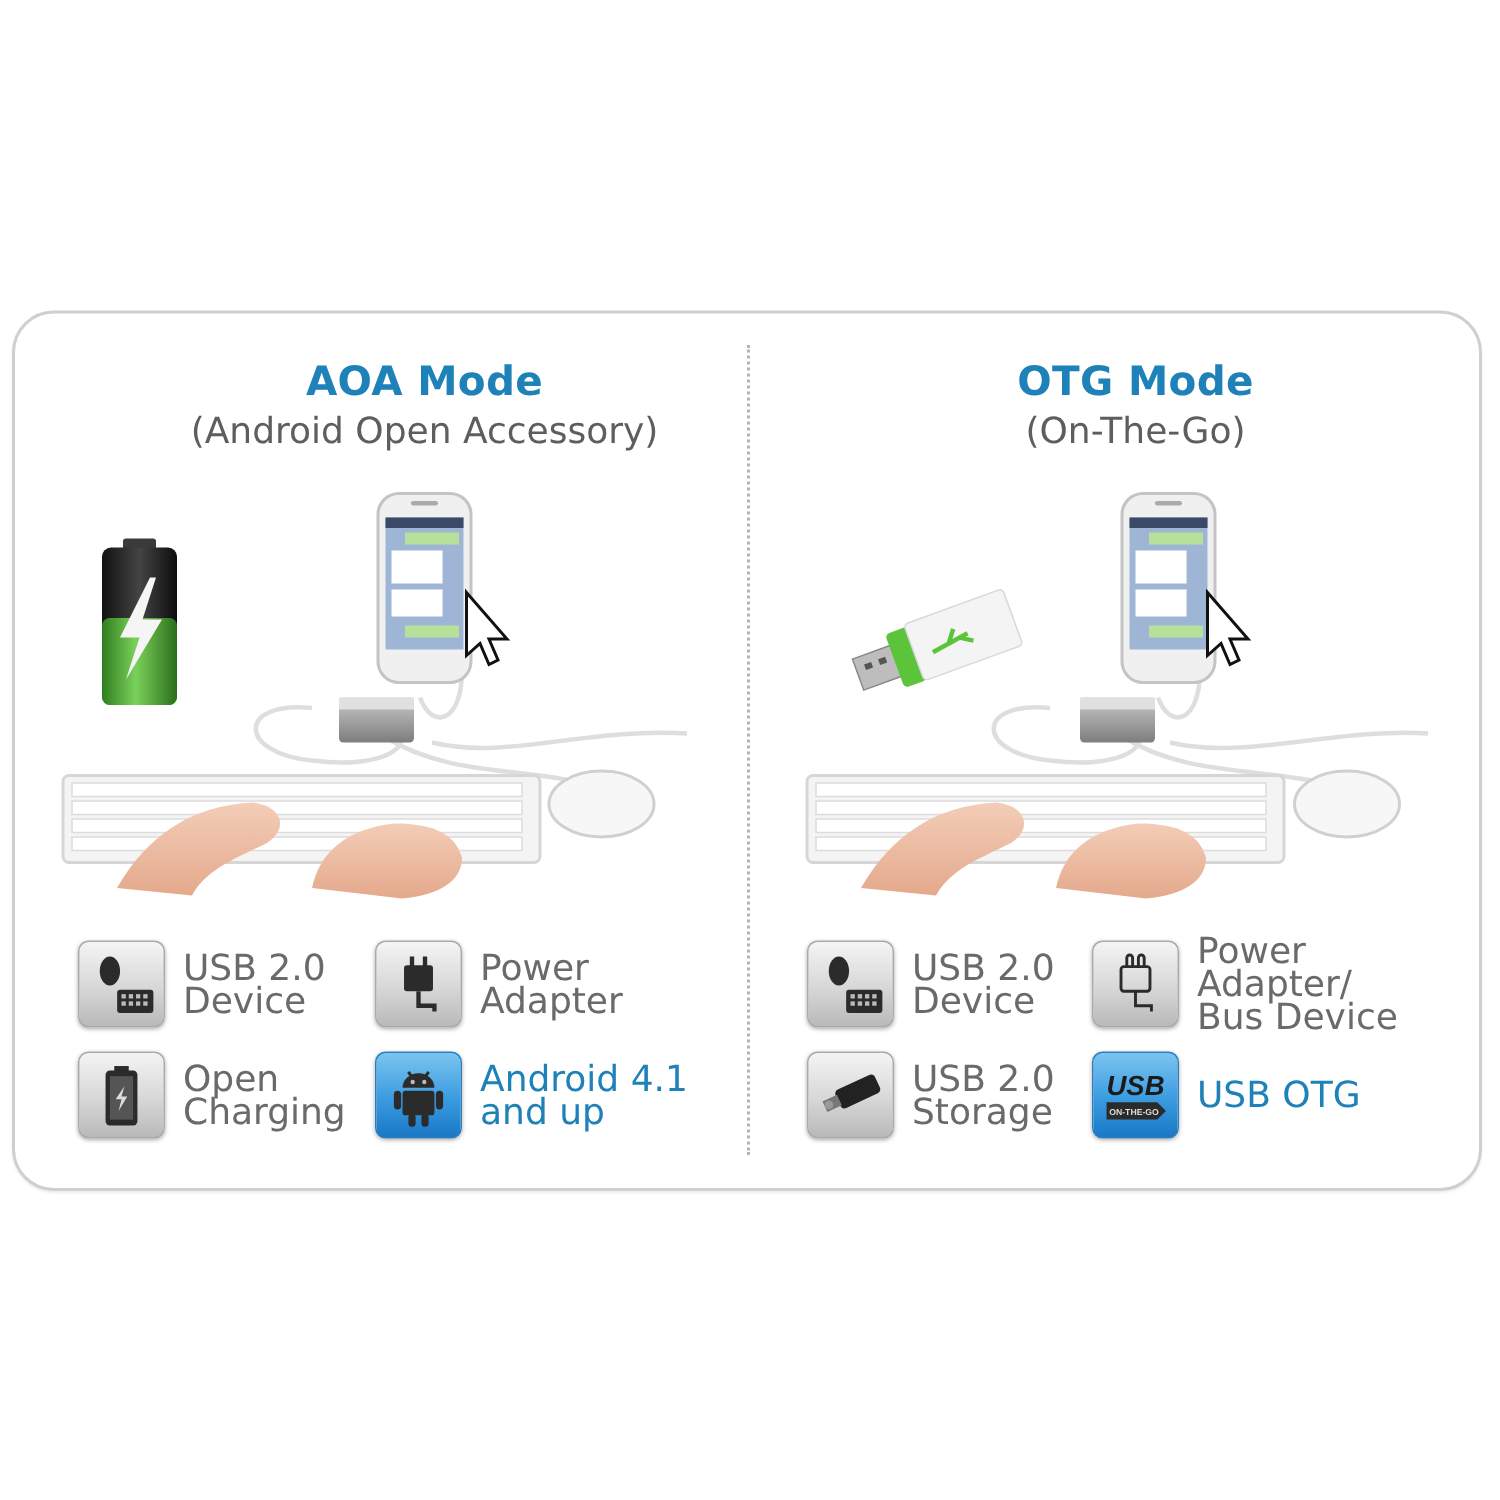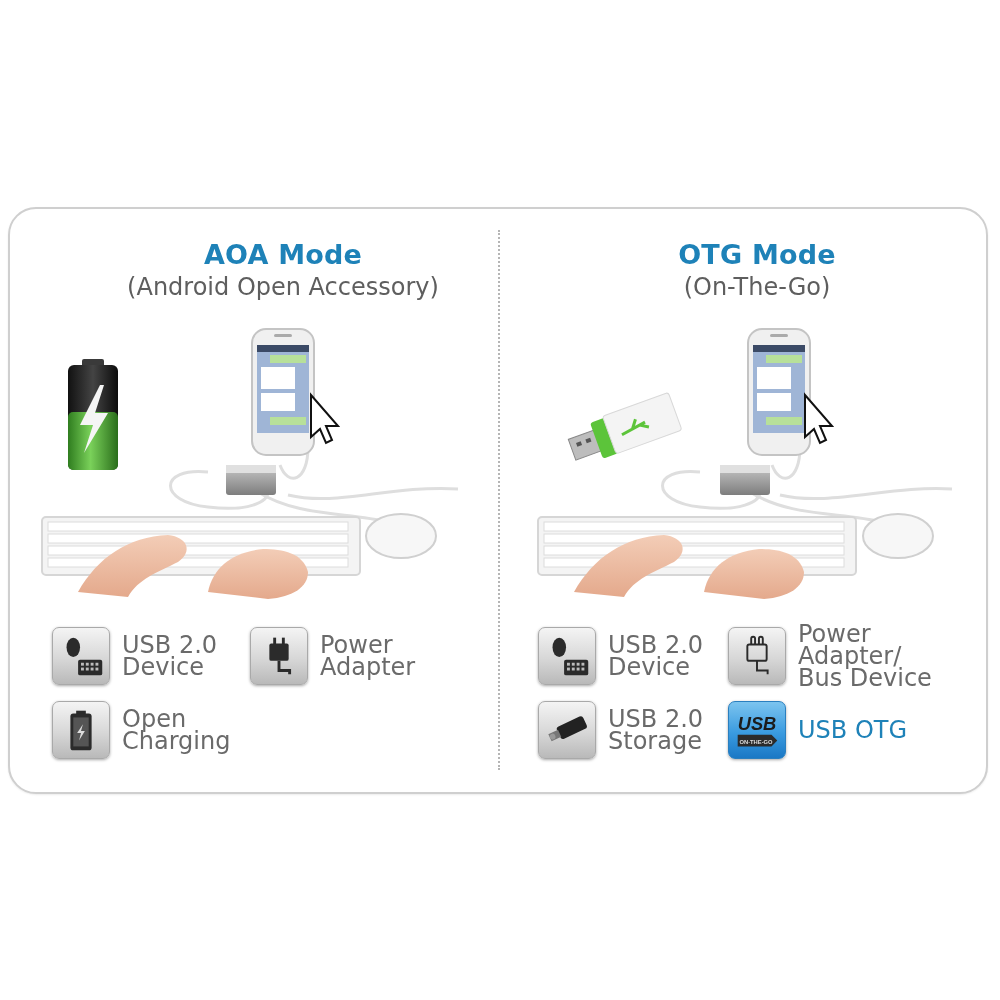--- a/index.html
+++ b/index.html
@@ -151,20 +151,40 @@
             <rect x="18" y="12" width="22" height="38" rx="3" fill="#2b2b2b"></rect>
             <rect x="21" y="16" width="16" height="30" fill="#555"></rect>
             <polygon points="31,23 25,32 29,32 27,40 33,30 29,30" fill="#ddd"></polygon>
           </svg>
       </div>
       <div class="flabel">
           <span>Open</span>
           <span>Charging</span>
         </div>
     </div>
+    <div class="feature" style="left:242px; top:74px;">
+      <div class="ficon blue">
+        <svg viewBox="0 0 58 58">
+            <path d="M18 24 A11 10 0 0 1 40 24 Z" fill="#2b2b2b"></path>
+            <line x1="22" y1="13" x2="24" y2="16" stroke="#2b2b2b" stroke-width="2"></line>
+            <line x1="36" y1="13" x2="34" y2="16" stroke="#2b2b2b" stroke-width="2"></line>
+            <circle cx="25" cy="20" r="1.5" fill="#bbb"></circle>
+            <circle cx="33" cy="20" r="1.5" fill="#bbb"></circle>
+            <rect x="18" y="26" width="22" height="17" rx="2" fill="#2b2b2b"></rect>
+            <rect x="12" y="26" width="5" height="13" rx="2.5" fill="#2b2b2b"></rect>
+            <rect x="41" y="26" width="5" height="13" rx="2.5" fill="#2b2b2b"></rect>
+            <rect x="22" y="42" width="5" height="9" rx="2.5" fill="#2b2b2b"></rect>
+            <rect x="31" y="42" width="5" height="9" rx="2.5" fill="#2b2b2b"></rect>
+          </svg>
+      </div>
+      <div class="flabel accent">
+          <span>Android 4.1</span>
+          <span>and up</span>
+        </div>
+    </div>
   </div>
 </div>
 
 <div class="panel right">
   <div class="title">OTG Mode</div>
   <div class="subtitle">(On-The-Go)</div>
 
   <div class="scene">
     <svg width="490" height="300" viewBox="0 0 490 300">
       <defs>

